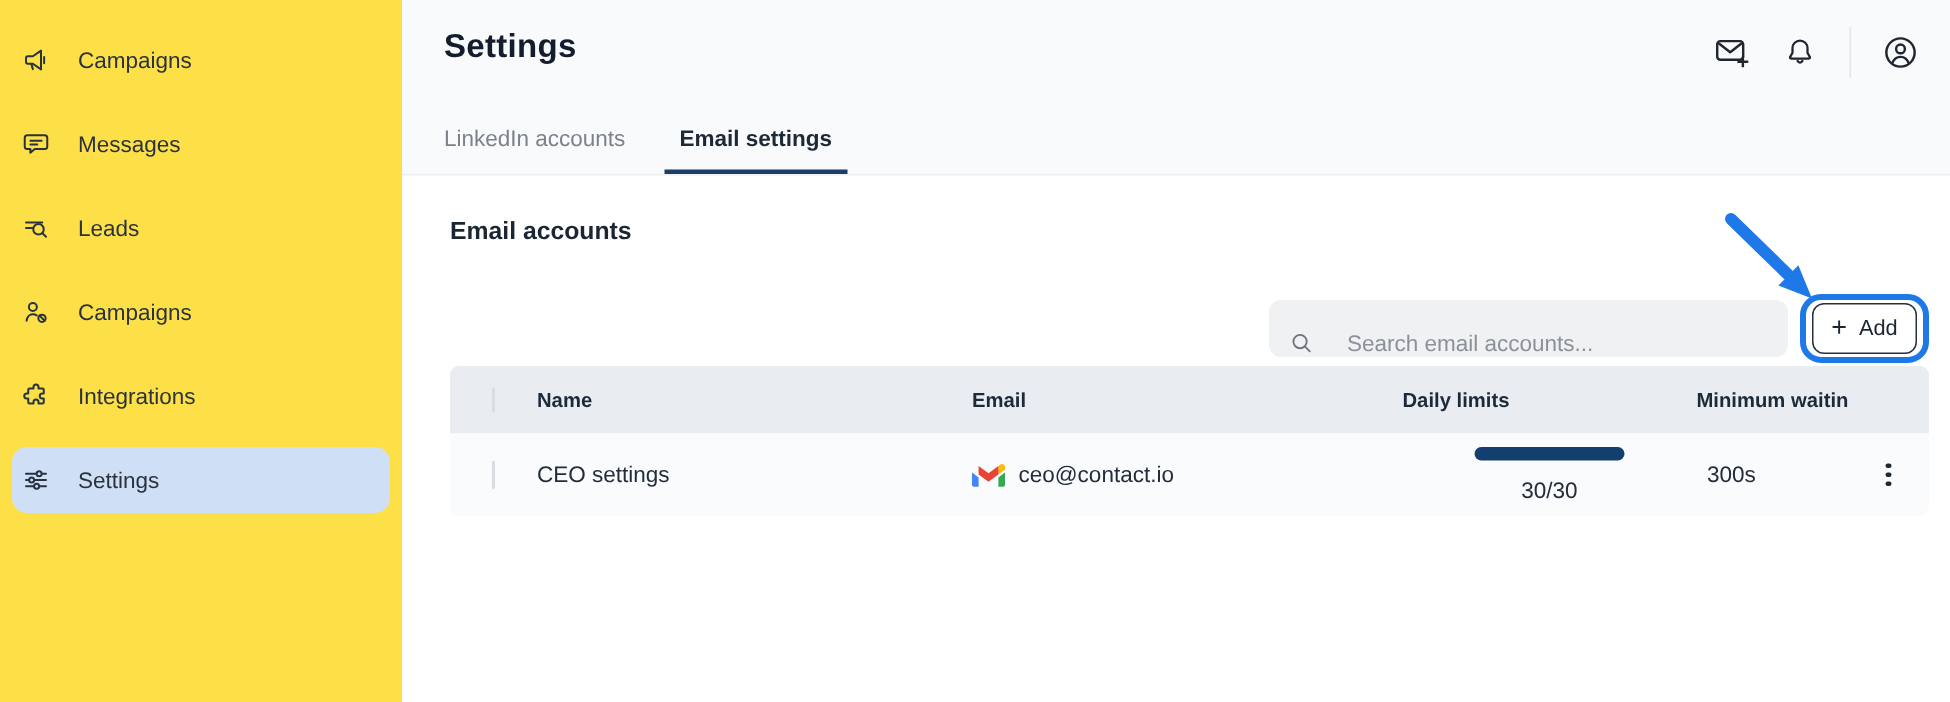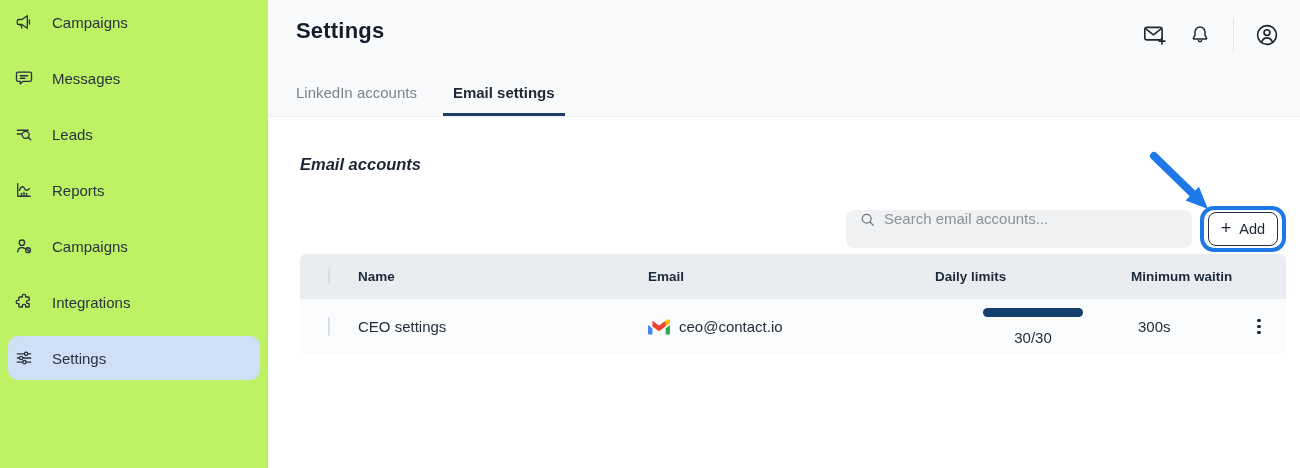--- a/index.html
+++ b/index.html
@@ -1,44 +1,44 @@
 <!DOCTYPE html>
 <html><head>
 <meta charset="utf-8">
 <style>
   * { margin:0; padding:0; box-sizing:border-box; }
   html,body { width:1300px; height:468px; background:#fff; font-family:"Liberation Sans", sans-serif; overflow:hidden; }
   .app { display:flex; width:1300px; height:468px; }
 
   
-  .sidebar { width:268px; height:468px; background:#bef264; padding:0 8px; flex-shrink:0; }
+  .sidebar { width:268px; height:468px; background:#fde047; padding:18px 8px; flex-shrink:0; }
   .nav-item { height:44px; margin-bottom:12px; display:flex; align-items:center; gap:18px;
               padding-left:6px; border-radius:10px; color:#2a323e; font-size:15px; font-weight:500; cursor:pointer; }
   .nav-item.active { background:#cfe0f6; }
   .nav-ic { width:20px; height:20px; display:flex; align-items:center; justify-content:center; }
   .nav-ic svg { stroke:#29333f; fill:none; stroke-width:1.6; stroke-linecap:round; stroke-linejoin:round; }
 
   
   .main { flex:1; position:relative; background:#fff; }
   .topbar { position:relative; height:117px; background:#f8fafb; border-bottom:1px solid #edeff1; }
   .page-title { position:absolute; top:18px; left:28px; font-size:22px; font-weight:700; color:#131d2d; letter-spacing:.2px; }
   .topbar-icons { position:absolute; top:18px; right:20px; display:flex; align-items:center; gap:20px; }
   .tb-ic { width:26px; height:26px; display:flex; align-items:center; justify-content:center; cursor:pointer; }
   .tb-ic svg { stroke:#1f2630; fill:none; stroke-width:1.5; stroke-linecap:round; stroke-linejoin:round; }
   .tb-divider { width:1px; height:34px; background:#e2e4e8; }
 
   .tabs { position:absolute; bottom:0; left:28px; display:flex; gap:26px; }
   .tab { padding:0 0 12px 0; font-size:15px; color:#7b828c; cursor:pointer; border-bottom:3px solid transparent; }
   .tab.active { padding:0 10px 10px 10px; color:#1d2936; font-weight:700; border-bottom:3px solid #1d3e66; }
 
   .content { padding:0 14px 0 32px; }
-  .section-title { margin-top:38px; font-size:16.5px; font-weight:700; color:#1b2634;font-style:italic; }
+  .section-title { margin-top:28px; font-size:16.5px; font-weight:700; color:#1b2634; }
 
   .controls-row { margin-top:31px; display:flex; justify-content:flex-end; align-items:center; height:48px; }
-  .search-box { width:346px; height:38px; background:#f0f1f3; border-radius:8px; display:flex; align-items:flex-start; padding:0 12px; gap:7px; margin-right:8px; }
+  .search-box { width:346px; height:38px; background:#f0f1f3; border-radius:8px; display:flex; align-items:flex-end; padding:0 12px; gap:21px; margin-right:8px; }
   .search-box svg { stroke:#6e757e; fill:none; stroke-width:1.6; stroke-linecap:round; flex-shrink:0; }
   .search-box input { flex:1; background:transparent; border:none; outline:none; font-size:15px; color:#3a424c; font-family:"Liberation Sans", sans-serif; }
   .search-box input::placeholder { color:#8b9199; }
 
   .add-annotated { position:relative; border:4.5px solid #1e78e8; border-radius:14px; padding:2px 4px; background:transparent; }
   .add-button { width:70px; height:34px; background:#fff; border:1.5px solid #27303c; border-radius:8px;
                 display:flex; align-items:center; justify-content:center; gap:8px; cursor:pointer;
                 font-size:14.5px; color:#1d2633; }
   .add-plus { font-size:18px; font-weight:400; line-height:1; margin-top:-2px; }
   .anno-arrow { position:absolute; top:-60px; left:-58px; width:68px; height:66px; pointer-events:none; z-index:5; }
@@ -92,32 +92,20 @@
         <svg width="20" height="20" viewBox="0 0 24 24">
             <path d="M4 7.5h13"></path>
             <path d="M4 12h5"></path>
             <circle cx="14" cy="13" r="4.2"></circle>
             <path d="M17.2 16.2l2.8 2.8"></path>
           </svg>
       </span>
       <span>Leads</span>
     </div>
 
-    <div class="nav-item">
-      <span class="nav-ic">
-        <svg width="20" height="20" viewBox="0 0 24 24">
-            <path d="M4.5 4.5v15h15"></path>
-            <path d="M6.5 12.5c1.5-4.5 4-6 6-2.5s3.5 2.5 6 .5"></path>
-            <path d="M9 16v3"></path>
-            <path d="M12 15v4"></path>
-            <path d="M15 16v3"></path>
-          </svg>
-      </span>
-      <span>Reports</span>
-    </div>
 
     <div class="nav-item">
       <span class="nav-ic">
         <svg width="20" height="20" viewBox="0 0 24 24">
             <circle cx="9.5" cy="8" r="3.2"></circle>
             <path d="M4.5 19c.3-3.2 2.4-5.2 5-5.2 1.2 0 2.3.4 3.2 1"></path>
             <circle cx="16.8" cy="17" r="2.9"></circle>
             <path d="M14.8 14.9l4.1 4.1"></path>
           </svg>
       </span>

